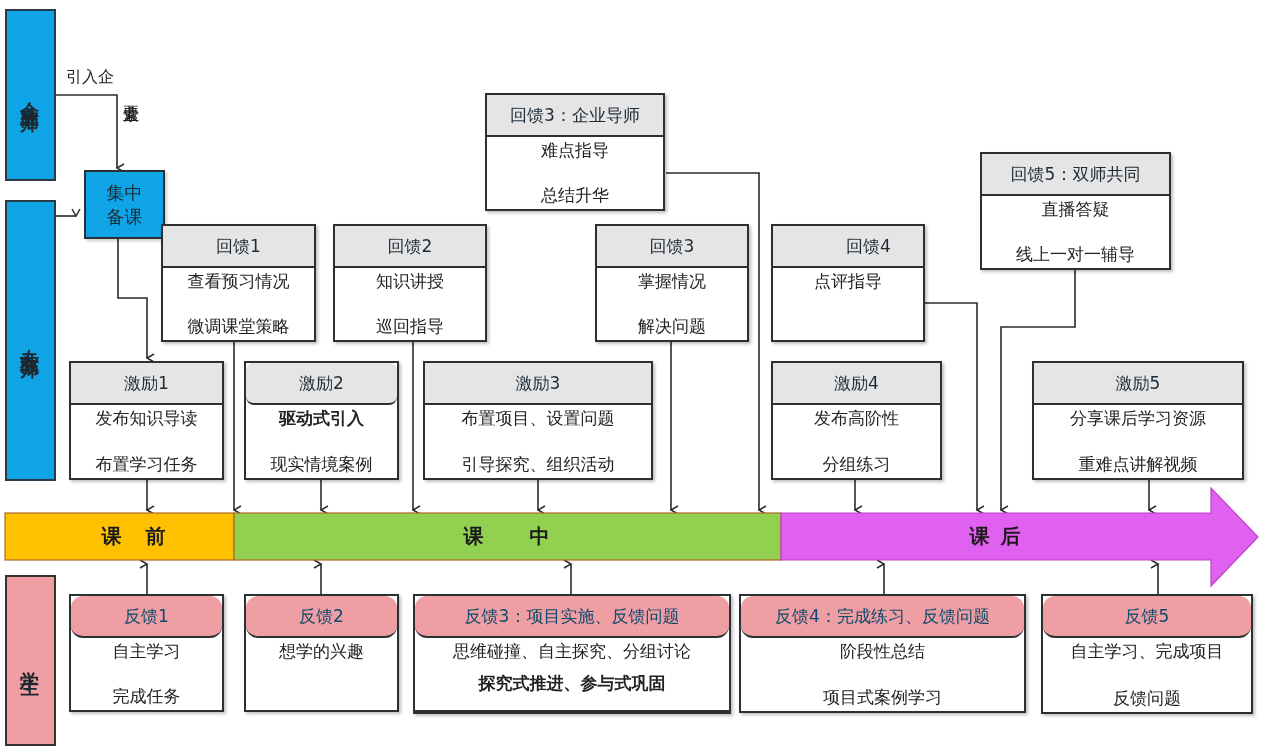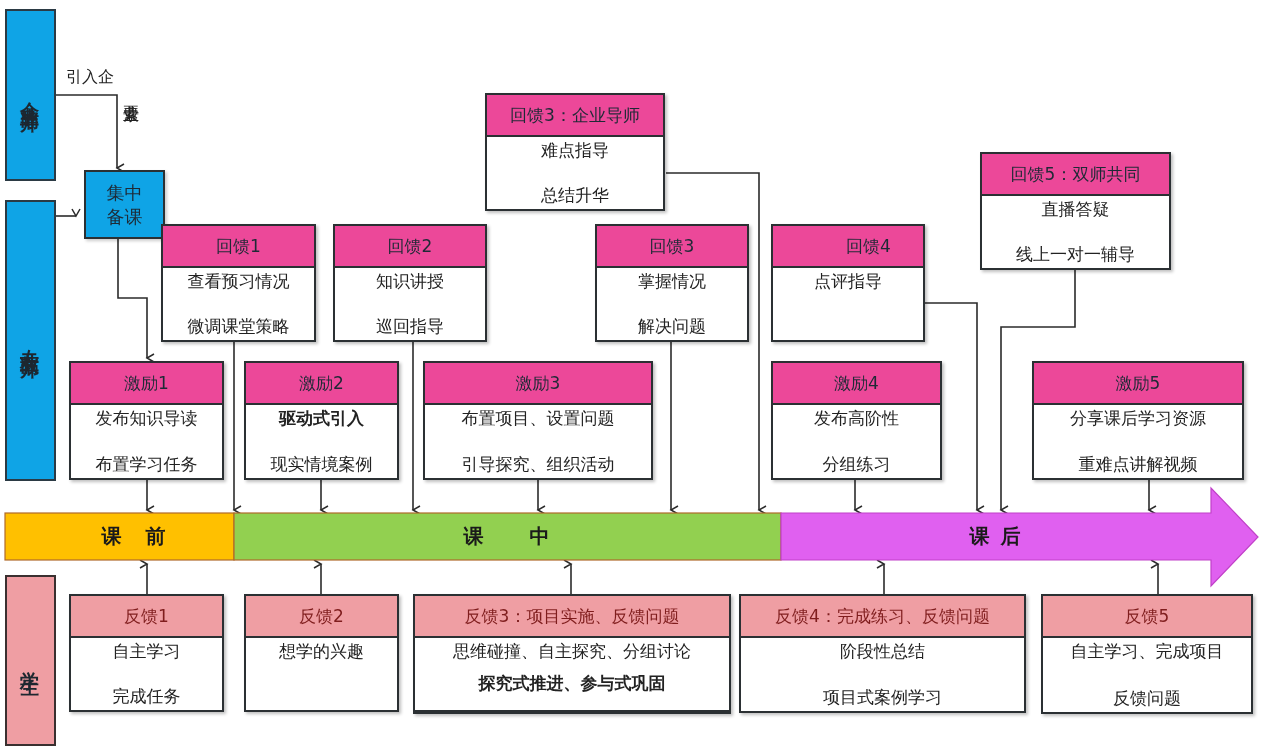--- a/index.html
+++ b/index.html
@@ -5,23 +5,23 @@
   html, body { margin:0; padding:0; background:#ffffff; }
   body { width:1263px; height:749px; position:relative; overflow:hidden;
          font-family:"DejaVu Sans","Liberation Sans",sans-serif; color:#222; }
   .abs { position:absolute; box-sizing:border-box; }
   .role { background:#0fa4e6; border:2px solid #2b3a44; display:flex; align-items:center;
           justify-content:center; font-weight:bold; font-size:19px; color:#1d2730;
           writing-mode:vertical-rl; text-orientation:upright; letter-spacing:4px; }
   .role.stu { background:#ef9ea3; border-color:#3a3030; }
   .box { border:2px solid #2b3033; background:#fff; box-shadow:2px 2px 3px rgba(0,0,0,0.25);
          display:flex; flex-direction:column; }
-  .box .hd { background:#ec4899; border-bottom:2px solid #2b3033; color:#1e2a36;
+  .box .hd { background:#e5e5e5; border-bottom:2px solid #2b3033; color:#1e2a36;
              font-size:17px; display:flex; align-items:center; justify-content:center; flex:0 0 auto; }
-  .box.pink .hd { background:#ef9ea3; color:#7f1d1d; }
+  .box.pink .hd { background:#ef9ea3; color:#0c4a6e;border-radius:12px; }
   .box .bd { flex:1 1 auto; display:flex; flex-direction:column; align-items:center;
              justify-content:space-between; font-size:17px; line-height:27px; color:#222; text-align:center; }
   .box .bd.sep { border-bottom:2px solid #2b3033; flex:0 0 auto; }
   .bold { font-weight:bold; }
   .prep { background:#0fa4e6; border:2px solid #2b3033; display:flex; flex-direction:column;
           align-items:center; justify-content:center; font-size:18px; line-height:24px; color:#1e2a36;
           box-shadow:2px 2px 3px rgba(0,0,0,0.2); }
   .label { font-size:16px; color:#222; }
   .vlabel { font-size:16px; color:#222; writing-mode:vertical-rl; text-orientation:upright; line-height:16px; }
   .phase-text { font-weight:bold; font-size:20px; color:#1a1a1a; letter-spacing:2px; }
@@ -128,21 +128,21 @@
 </div>
 
 <div class="abs box" style="left:69px;top:361px;width:155px;height:119px;">
   <div class="hd" style="height:40px;">激励1</div>
   <div class="bd">
     <span>发布知识导读</span>
     <span>布置学习任务</span>
   </div>
 </div>
 <div class="abs box" style="left:244px;top:361px;width:155px;height:119px;">
-  <div class="hd" style="height:40px;">激励2</div>
+  <div class="hd" style="height:40px;border-radius:8px;">激励2</div>
   <div class="bd">
     <span class="bold">驱动式引入</span>
     <span>现实情境案例</span>
   </div>
 </div>
 <div class="abs box" style="left:423px;top:361px;width:230px;height:119px;">
   <div class="hd" style="height:40px;">激励3</div>
   <div class="bd">
     <span>布置项目、设置问题</span>
     <span>引导探究、组织活动</span>

